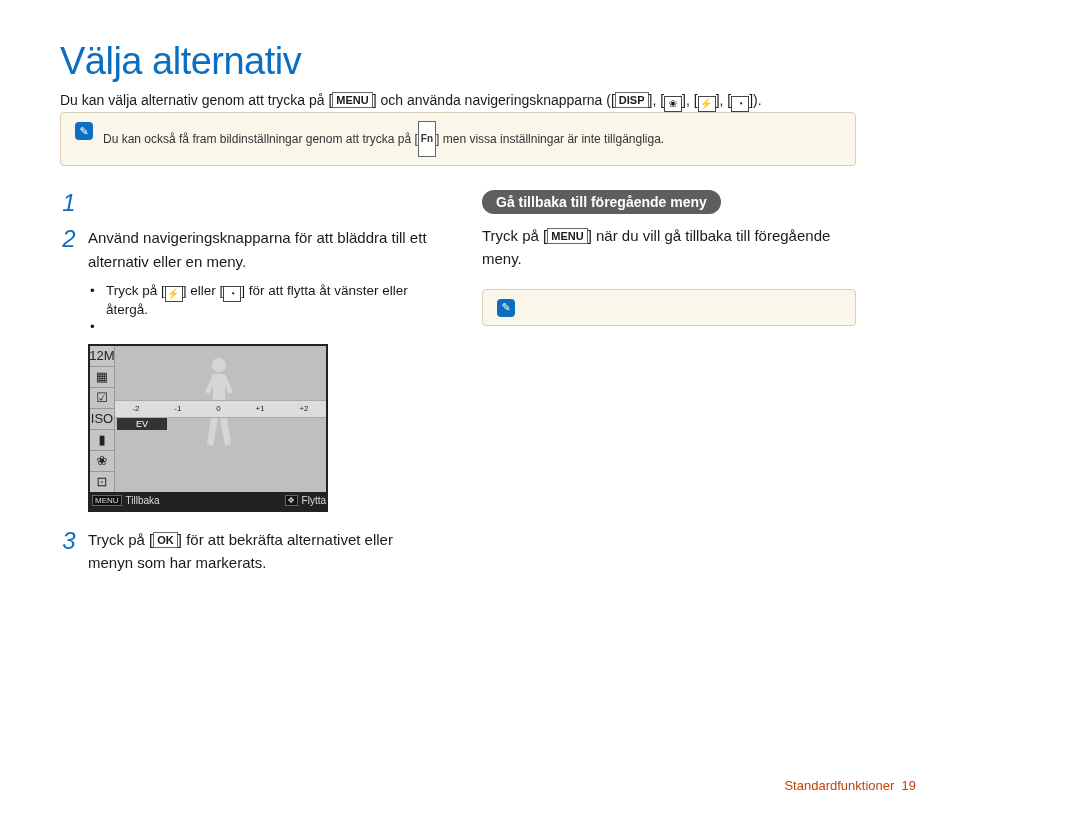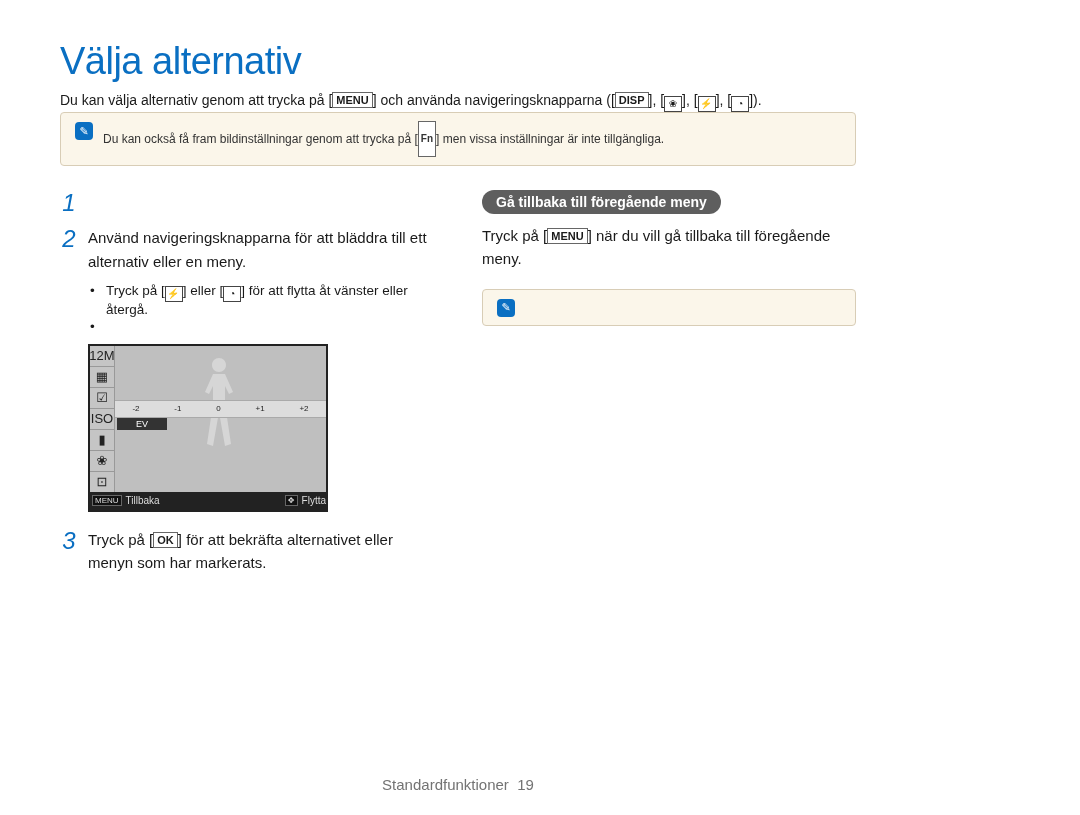--- a/index.html
+++ b/index.html
@@ -26,21 +26,21 @@
   .ic-col div{flex:1;border-bottom:1px solid #999;font-size:13px;display:flex;align-items:center;justify-content:center;color:#222;}
   .ic-col div:last-child{border-bottom:none;}
   .canvas{flex:1;position:relative;background:#bfbfbf;}
   .silh{position:absolute;left:40%;top:8%;width:40px;height:120px;}
   .silh svg{width:100%;height:100%;}
   .evbar{position:absolute;left:0;top:54px;right:0;height:16px;background:#ddd;display:flex;align-items:center;justify-content:space-around;font-size:8px;color:#222;border-top:1px solid #aaa;border-bottom:1px solid #aaa;}
   .evlabel{position:absolute;left:2px;top:72px;font-size:9px;background:#333;color:#fff;padding:1px 19px;}
   .lcd-foot{display:flex;background:#222;color:#ddd;font-size:10px;height:18px;align-items:center;}
   .lcd-foot span.k{background:#111;border:1px solid #666;font-size:8px;padding:0 2px;margin:0 4px 0 2px;}
   .lcd-foot .sp{flex:1;}
-  .footer{position:absolute;bottom:22px;left:0;right:0;text-align:center;font-size:15px;color:#737373;}
+  .footer{position:absolute;bottom:22px;left:0;right:0;text-align:right;font-size:13px;color:#c2410c;}
 </style>
 </head>
 <body>
 
 <div class="page">
   <h1>Välja alternativ</h1>
 
   <div class="intro">
     <span>Du kan välja alternativ genom att trycka på [</span><span class="key">MENU</span><span>] och använda navigeringsknapparna ([</span><span class="key">DISP</span><span>], [</span><span class="ic">❀</span><span>], [</span><span class="ic">⚡</span><span>], [</span><span class="ic">◔</span><span>]).</span>
   </div>

